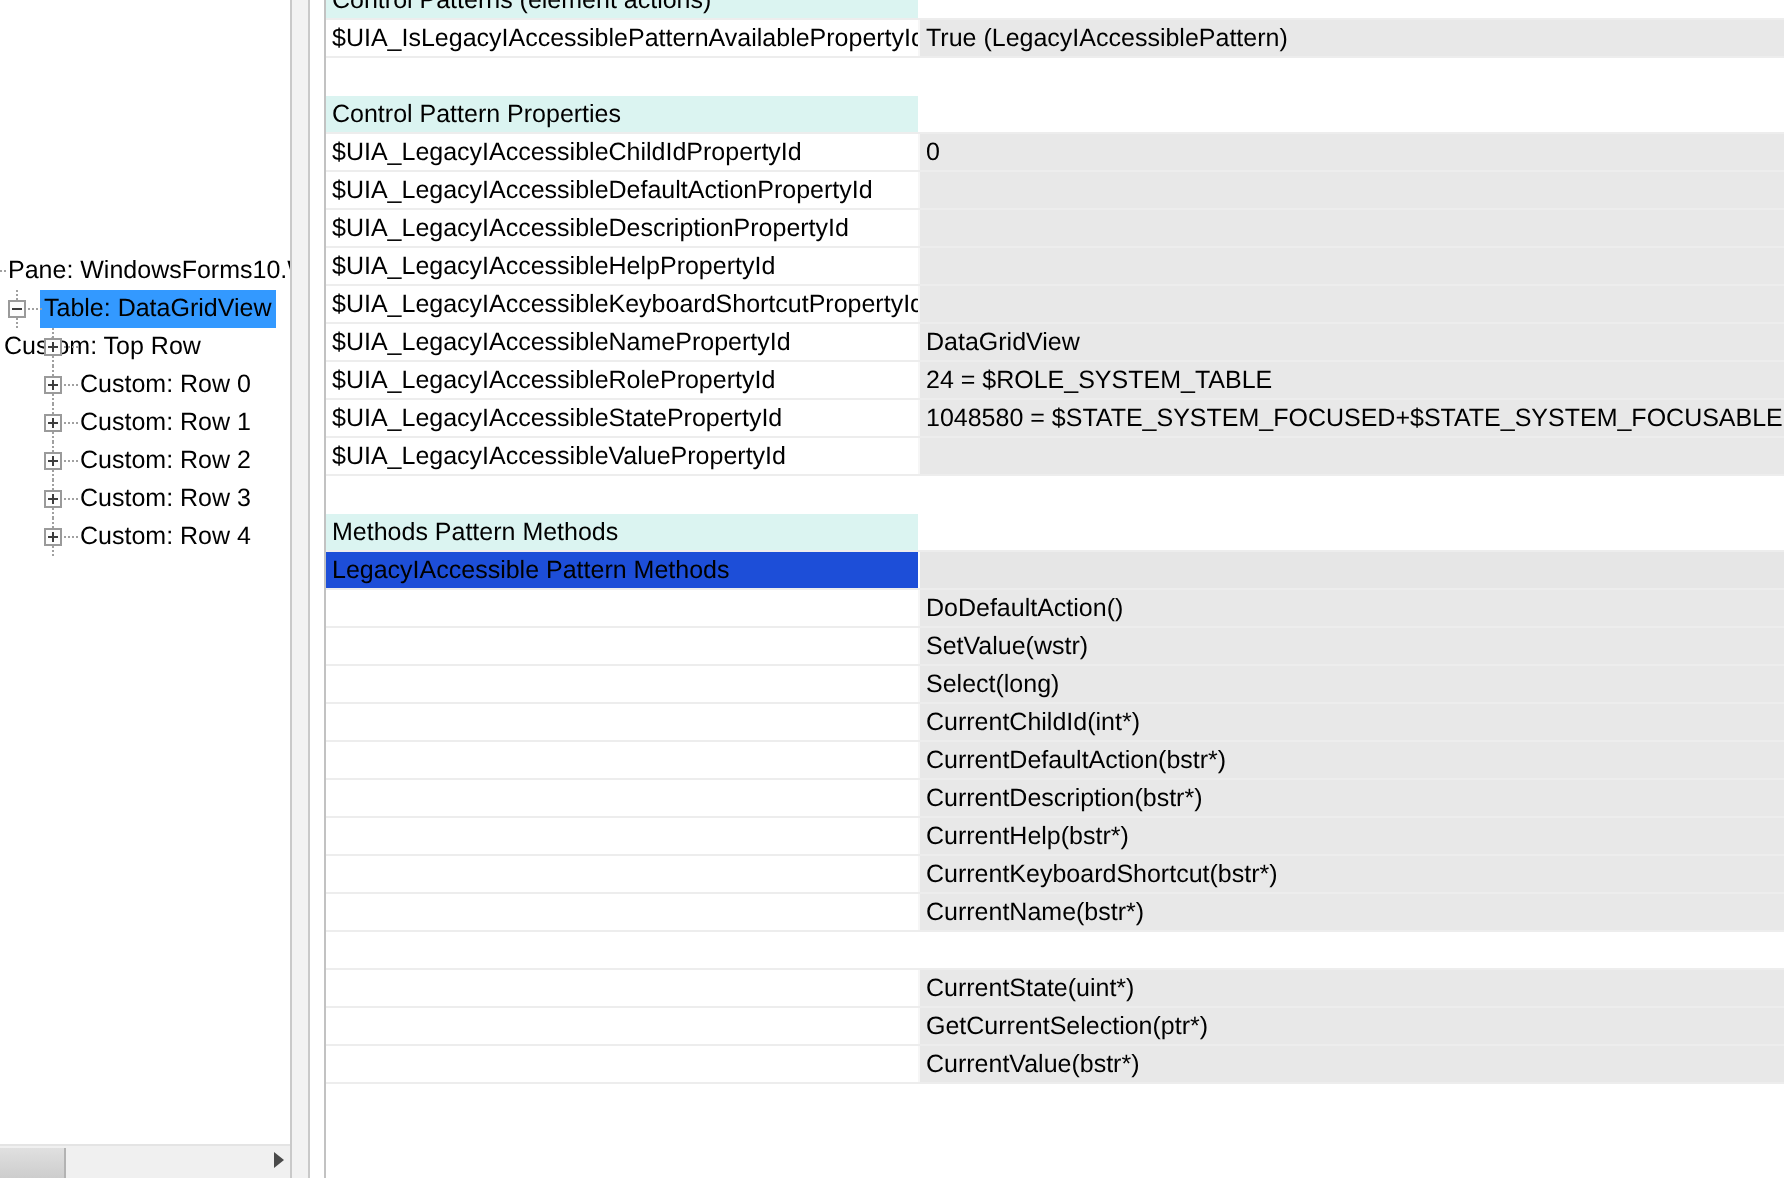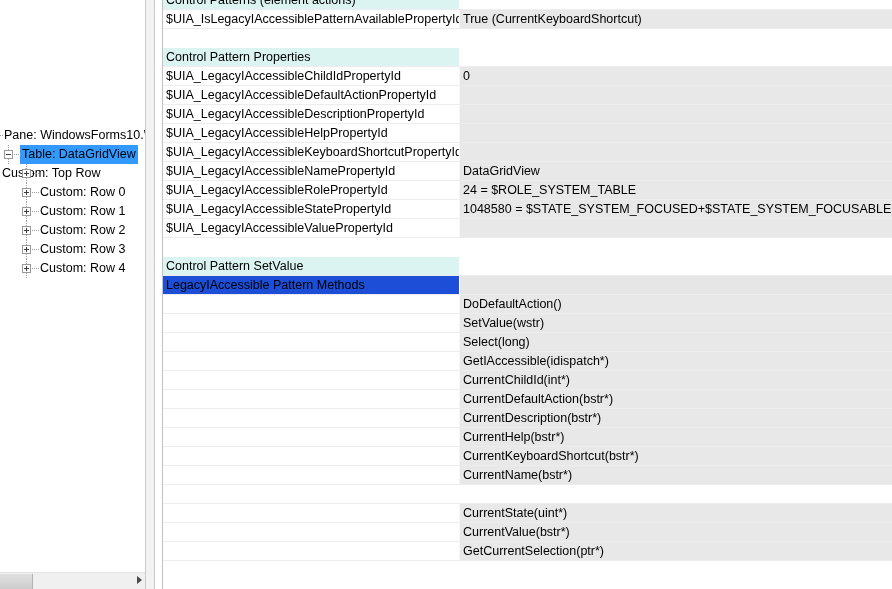--- a/index.html
+++ b/index.html
@@ -259,21 +259,21 @@
   <div id="splitter"></div>
 
   <div id="grid-pane">
     <div id="grid-inner">
         <div class="grid-row section">
           <div class="cell-name">Control Patterns (element actions)</div>
           <div class="cell-value"></div>
         </div>
         <div class="grid-row valgray">
           <div class="cell-name">$UIA_IsLegacyIAccessiblePatternAvailablePropertyId</div>
-          <div class="cell-value">True (CurrentKeyboardShortcut)</div>
+          <div class="cell-value">True (LegacyIAccessiblePattern)</div>
         </div>
         <div class="grid-row spacer">
           <div class="cell-name"></div>
           <div class="cell-value"></div>
         </div>
         <div class="grid-row section">
           <div class="cell-name">Control Pattern Properties</div>
           <div class="cell-value"></div>
         </div>
         <div class="grid-row valgray">
@@ -310,45 +310,41 @@
         </div>
         <div class="grid-row valgray">
           <div class="cell-name">$UIA_LegacyIAccessibleValuePropertyId</div>
           <div class="cell-value"></div>
         </div>
         <div class="grid-row spacer">
           <div class="cell-name"></div>
           <div class="cell-value"></div>
         </div>
         <div class="grid-row section">
-          <div class="cell-name">Control Pattern SetValue</div>
+          <div class="cell-name">Methods Pattern Methods</div>
           <div class="cell-value"></div>
         </div>
         <div class="grid-row subsection">
           <div class="cell-name">LegacyIAccessible Pattern Methods</div>
           <div class="cell-value"></div>
         </div>
         <div class="grid-row valgray">
           <div class="cell-name"></div>
           <div class="cell-value">DoDefaultAction()</div>
         </div>
         <div class="grid-row valgray">
           <div class="cell-name"></div>
           <div class="cell-value">SetValue(wstr)</div>
         </div>
         <div class="grid-row valgray">
           <div class="cell-name"></div>
           <div class="cell-value">Select(long)</div>
         </div>
         <div class="grid-row valgray">
           <div class="cell-name"></div>
-          <div class="cell-value">GetIAccessible(idispatch*)</div>
-        </div>
-        <div class="grid-row valgray">
-          <div class="cell-name"></div>
           <div class="cell-value">CurrentChildId(int*)</div>
         </div>
         <div class="grid-row valgray">
           <div class="cell-name"></div>
           <div class="cell-value">CurrentDefaultAction(bstr*)</div>
         </div>
         <div class="grid-row valgray">
           <div class="cell-name"></div>
           <div class="cell-value">CurrentDescription(bstr*)</div>
         </div>
@@ -366,25 +362,25 @@
         </div>
         <div class="grid-row valgray">
           <div class="cell-name"></div>
         </div>
         <div class="grid-row valgray">
           <div class="cell-name"></div>
           <div class="cell-value">CurrentState(uint*)</div>
         </div>
         <div class="grid-row valgray">
           <div class="cell-name"></div>
+          <div class="cell-value">GetCurrentSelection(ptr*)</div>
+        </div>
+        <div class="grid-row valgray">
+          <div class="cell-name"></div>
           <div class="cell-value">CurrentValue(bstr*)</div>
-        </div>
-        <div class="grid-row valgray">
-          <div class="cell-name"></div>
-          <div class="cell-value">GetCurrentSelection(ptr*)</div>
         </div>
         <div class="grid-row spacer">
           <div class="cell-name"></div>
           <div class="cell-value"></div>
         </div>
       </div>
   </div>
 
 </div>
 

